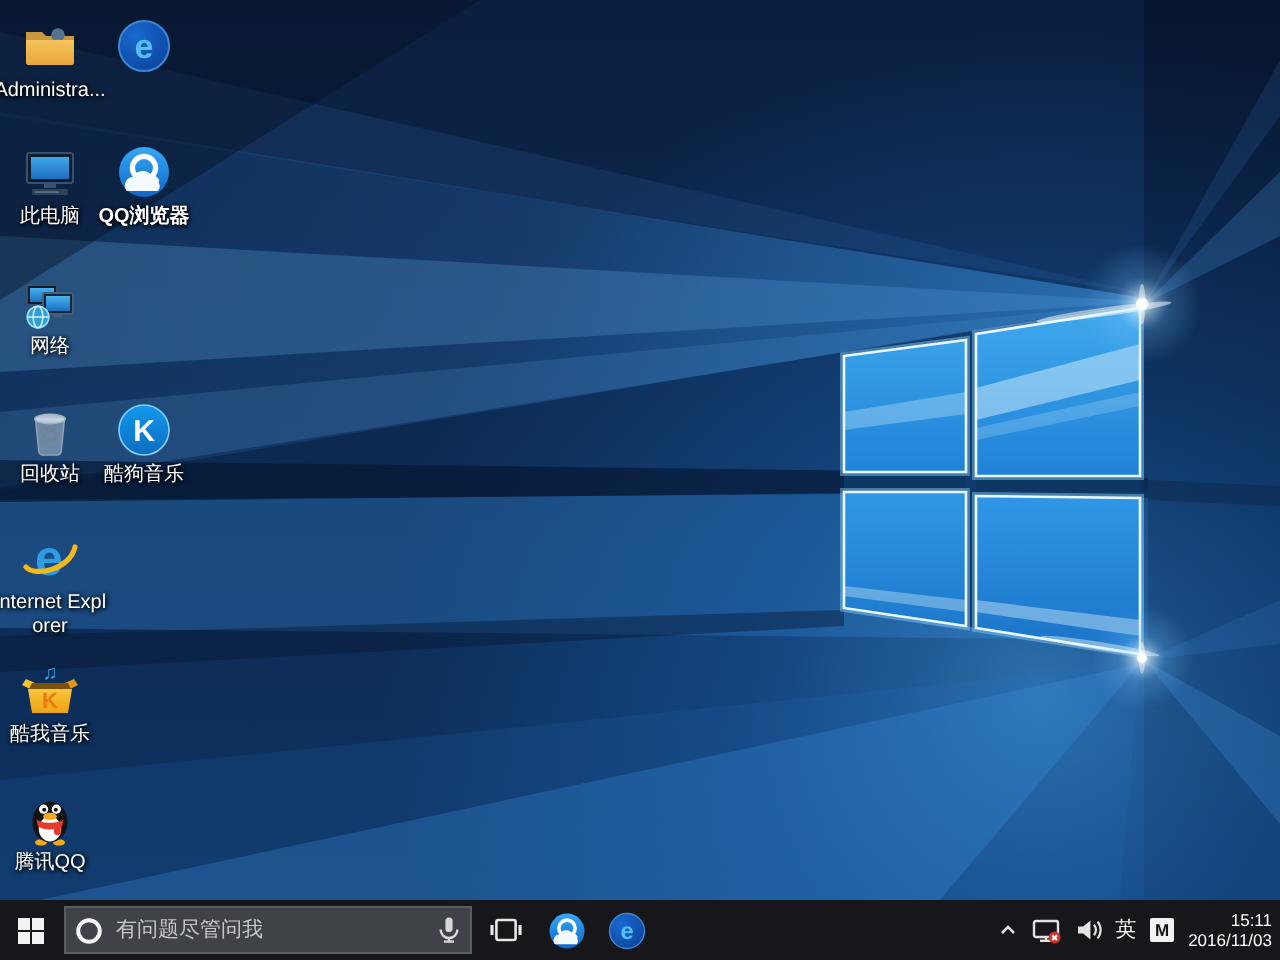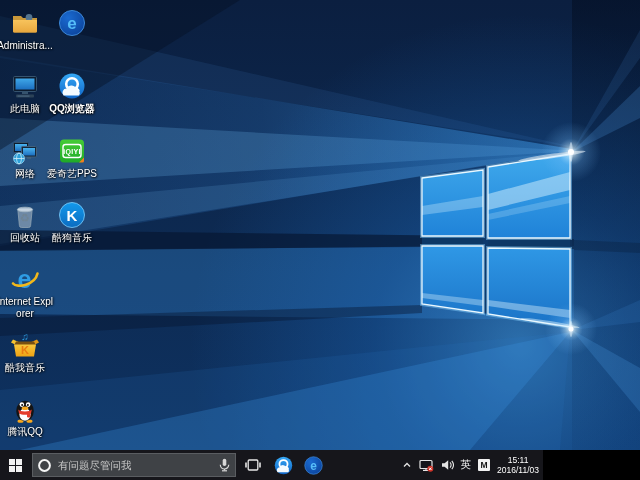--- a/index.html
+++ b/index.html
@@ -14,35 +14,35 @@
               text-shadow:0 1px 2px rgba(0,0,0,.95),1px 0 2px rgba(0,0,0,.9);word-break:break-all;}
   
   #ic-administrator{left:-7px;top:8px;}   #ic-browser-2345{left:40px;top:8px;}
   #ic-this-pc{left:-7px;top:71px;}        #ic-qq-browser{left:40px;top:71px;font-weight:bold;}
   #ic-network{left:-7px;top:136px;}       #ic-iqiyi-pps{left:40px;top:136px;}
   #ic-recycle-bin{left:-7px;top:200px;}   #ic-kugou-music{left:40px;top:200px;}
   #ic-internet-explorer{left:-7px;top:264px;}
   #ic-kuwo-music{left:-7px;top:330px;}
   #ic-tencent-qq{left:-7px;top:394px;}
   
-  .taskbar{position:absolute;left:0;top:450px;width:543px;height:30px;background:#16161b;
+  .taskbar{position:absolute;left:0;top:450px;width:640px;height:30px;background:#16161b;
            display:flex;align-items:center;}
   .tb-start{width:30px;height:30px;display:flex;align-items:center;justify-content:center;}
   .searchbox{width:194px;height:22px;margin:0 2px;background:#3f4246;border:1px solid #5a5d61;
              display:flex;align-items:center;padding:0 4px;}
   .searchbox input{flex:1;background:transparent;border:none;outline:none;color:#e8e8e8;
                    font-size:10.5px;min-width:0;font-family:inherit;}
   .searchbox input::placeholder{color:#c7c7c7;}
   .tb-btn{width:30px;height:30px;display:flex;align-items:center;justify-content:center;}
   .tb-spacer{flex:1;}
   .tray{display:flex;align-items:center;gap:7px;padding-right:4px;height:30px;}
   .tray-lang{font-size:10.5px;color:#f2f2f2;}
   .mbox{width:12px;height:12px;background:#f2f2f2;color:#141414;border-radius:1px;
         font-size:8.5px;font-weight:bold;display:flex;align-items:center;justify-content:center;}
-  .clock{text-align:center;font-size:8.5px;line-height:10px;color:#fff;white-space:nowrap;}
+  .clock{text-align:right;font-size:8.5px;line-height:10px;color:#fff;white-space:nowrap;}
 </style>
 </head>
 <body>
 
 <div class="screen">
 
   <div class="desktop">
 
     <svg class="wall" width="640" height="450" viewBox="0 0 640 450">
       <defs>
@@ -226,37 +226,20 @@
           <rect x="13" y="12" width="12" height="7.5" fill="url(#gScr2)"></rect>
           <rect x="17" y="21" width="4" height="1.8" fill="#41607c"></rect>
           <circle cx="9" cy="22.5" r="5.4" fill="#2d9fd8" stroke="#9fdcf6" stroke-width="0.8"></circle>
           <ellipse cx="9" cy="22.5" rx="2.4" ry="5.4" fill="none" stroke="#cfeefa" stroke-width="0.8"></ellipse>
           <line x1="3.6" y1="22.5" x2="14.4" y2="22.5" stroke="#cfeefa" stroke-width="0.8"></line>
         </svg>
       </div>
       <div class="lbl">网络</div>
     </div>
 
-    <div class="dicon" id="ic-iqiyi-pps">
-      <div class="art">
-        <svg viewBox="0 0 30 30" width="30" height="30">
-          <defs>
-              <linearGradient id="gIq" x1="0" y1="0" x2="0" y2="1">
-            <stop offset="0" stop-color="#45cc35"></stop>
-                <stop offset="1" stop-color="#1faa28"></stop>
-              </linearGradient>
-            </defs>
-          <rect x="3" y="3.5" width="24" height="23" rx="4" fill="url(#gIq)"></rect>
-          <rect x="6" y="8.5" width="18" height="13" rx="2.5" fill="none" stroke="#fff" stroke-width="1.4"></rect>
-          <text x="15" y="17.8" text-anchor="middle" font-size="7" font-weight="bold" fill="#fff" letter-spacing="0.3">iQIYI</text>
-          <path d="M22 26.5 h3.5 a1.5 1.5 0 0 0 1.5-1.5 v-3.5 z" fill="#f07f1d"></path>
-        </svg>
-      </div>
-      <div class="lbl">爱奇艺PPS</div>
-    </div>
 
     <div class="dicon" id="ic-recycle-bin">
       <div class="art">
         <svg viewBox="0 0 30 30" width="30" height="30">
           <path d="M7.8 9.5 L22.2 9.5 L20.6 25.6 a2 2 0 0 1 -2 1.9 h-7.2 a2 2 0 0 1 -2 -1.9 z" fill="rgba(186,200,212,0.5)" stroke="#8fa3b2" stroke-width="0.8"></path>
           <ellipse cx="15" cy="9.5" rx="7.6" ry="2.3" fill="rgba(214,226,236,0.8)" stroke="#9fb3c2" stroke-width="0.8"></ellipse>
           <text x="15" y="21.5" text-anchor="middle" font-size="11" fill="#6f8494">♻</text>
         </svg>
       </div>
       <div class="lbl">回收站</div>

